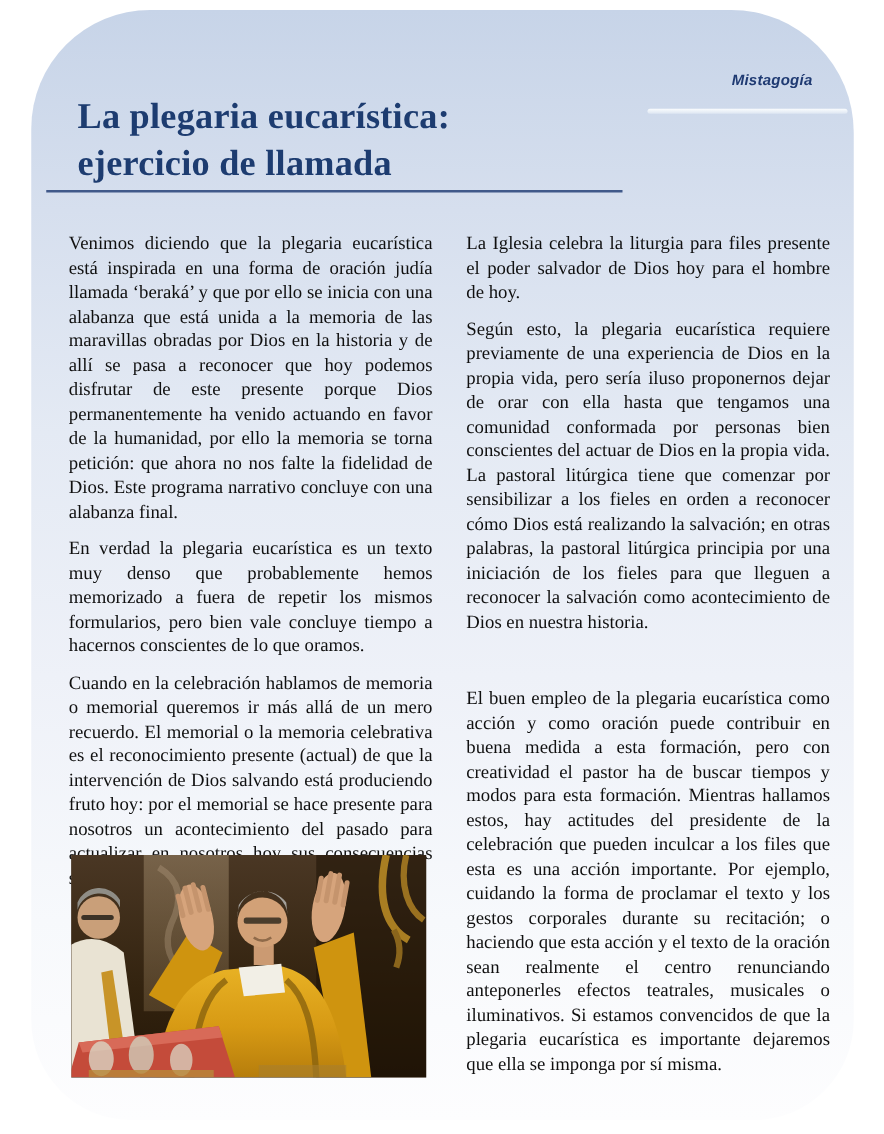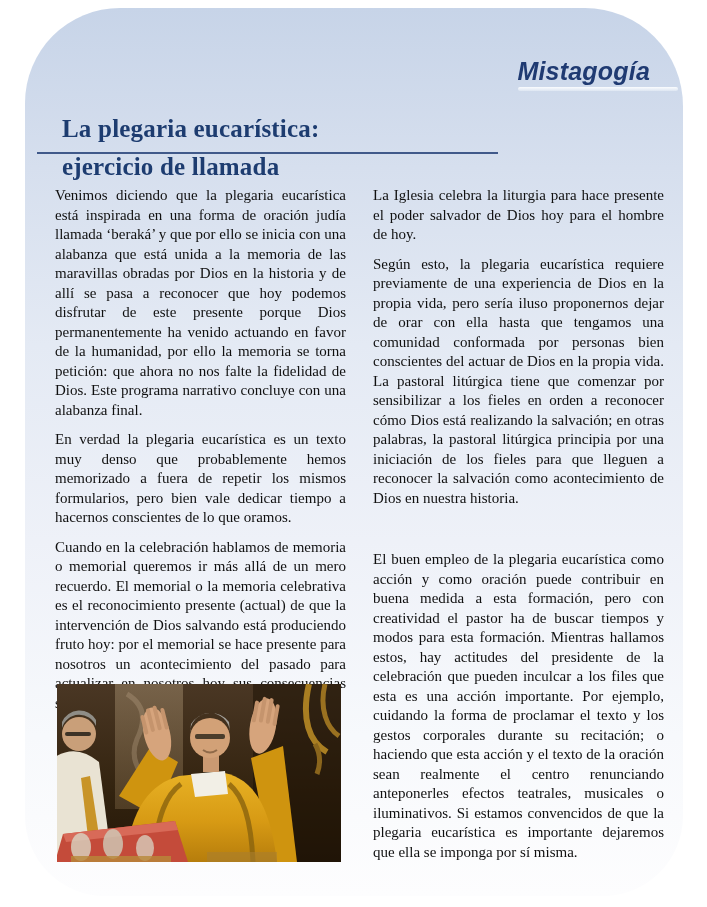--- a/index.html
+++ b/index.html
@@ -34,45 +34,44 @@
   }
   .masthead {
     position: absolute;
     left: 480px;
     top: 57px;
     width: 170px;
     text-align: right;
     font-family: "Liberation Sans", sans-serif;
     font-style: italic;
     font-weight: bold;
-    font-size: 25px;
+    font-size: 12px;
     letter-spacing: 0.2px;
     color: #1f3a72;
   }
   .masthead-rule {
     position: absolute;
     left: 518px;
     top: 87px;
     width: 160px;
     height: 4px;
     background: linear-gradient(to bottom, #fafcfe, #dde6f2);
     border-radius: 2px;
   }
   .title {
     position: absolute;
     left: 62px;
     top: 74px;
     width: 480px;
     font-family: "Liberation Serif", serif;
     font-weight: bold;
-    font-size: 25px;
+    font-size: 29px;
     line-height: 38px;
     color: #1d3c70;
     letter-spacing: 0.2px;
-    margin-top: 36px;
   }
   .title-rule {
     position: absolute;
     left: 37px;
     top: 152px;
     width: 461px;
     height: 2px;
     background: #40598a;
   }
   .columns {
@@ -119,25 +118,25 @@
 
   <div class="title">
     <div>La plegaria eucarística:</div>
     <div>ejercicio de llamada</div>
   </div>
   <div class="title-rule"></div>
 
   <div class="columns">
     <div class="col">
       <p>Venimos diciendo que la plegaria eucarística está inspirada en una forma de oración judía llamada ‘beraká’ y que por ello se inicia con una alabanza que está unida a la memoria de las maravillas obradas por Dios en la historia y de allí se pasa a reconocer que hoy podemos disfrutar de este presente porque Dios permanentemente ha venido actuando en favor de la humanidad, por ello la memoria se torna petición: que ahora no nos falte la fidelidad de Dios. Este programa narrativo concluye con una alabanza final.</p>
-      <p>En verdad la plegaria eucarística es un texto muy denso que probablemente hemos memorizado a fuera de repetir los mismos formularios, pero bien vale dedicar tiempo a hacernos conscientes de lo que oramos.</p>
+      <p>En verdad la plegaria eucarística es un texto muy denso que probablemente hemos memorizado a fuera de repetir los mismos formularios, pero bien vale concluye tiempo a hacernos conscientes de lo que oramos.</p>
       <p>Cuando en la celebración hablamos de memoria o memorial queremos ir más allá de un mero recuerdo. El memorial o la memoria celebrativa es el reconocimiento presente (actual) de que la intervención de Dios salvando está produciendo fruto hoy: por el memorial se hace presente para nosotros un acontecimiento del pasado para actualizar en nosotros hoy sus consecuencias salvíficas.</p>
     </div>
     <div class="col">
-      <p>La Iglesia celebra la liturgia para hace presente el poder salvador de Dios hoy para el hombre de hoy.</p>
+      <p>La Iglesia celebra la liturgia para files presente el poder salvador de Dios hoy para el hombre de hoy.</p>
       <p>Según esto, la plegaria eucarística requiere previamente de una experiencia de Dios en la propia vida, pero sería iluso proponernos dejar de orar con ella hasta que tengamos una comunidad conformada por personas bien conscientes del actuar de Dios en la propia vida. La pastoral litúrgica tiene que comenzar por sensibilizar a los fieles en orden a reconocer cómo Dios está realizando la salvación; en otras palabras, la pastoral litúrgica principia por una iniciación de los fieles para que lleguen a reconocer la salvación como acontecimiento de Dios en nuestra historia.</p>
       <p class="gap-large">El buen empleo de la plegaria eucarística como acción y como oración puede contribuir en buena medida a esta formación, pero con creatividad el pastor ha de buscar tiempos y modos para esta formación. Mientras hallamos estos, hay actitudes del presidente de la celebración que pueden inculcar a los files que esta es una acción importante. Por ejemplo, cuidando la forma de proclamar el texto y los gestos corporales durante su recitación; o haciendo que esta acción y el texto de la oración sean realmente el centro renunciando anteponerles efectos teatrales, musicales o iluminativos. Si estamos convencidos de que la plegaria eucarística es importante dejaremos que ella se imponga por sí misma.</p>
     </div>
   </div>
 
   <div class="photo">
     <svg width="284" height="178" viewBox="0 0 284 178" preserveAspectRatio="none">
       <defs>
         <linearGradient id="bgGrad" x1="0" y1="0" x2="0" y2="1">
           <stop offset="0" stop-color="#4a3724"></stop>

